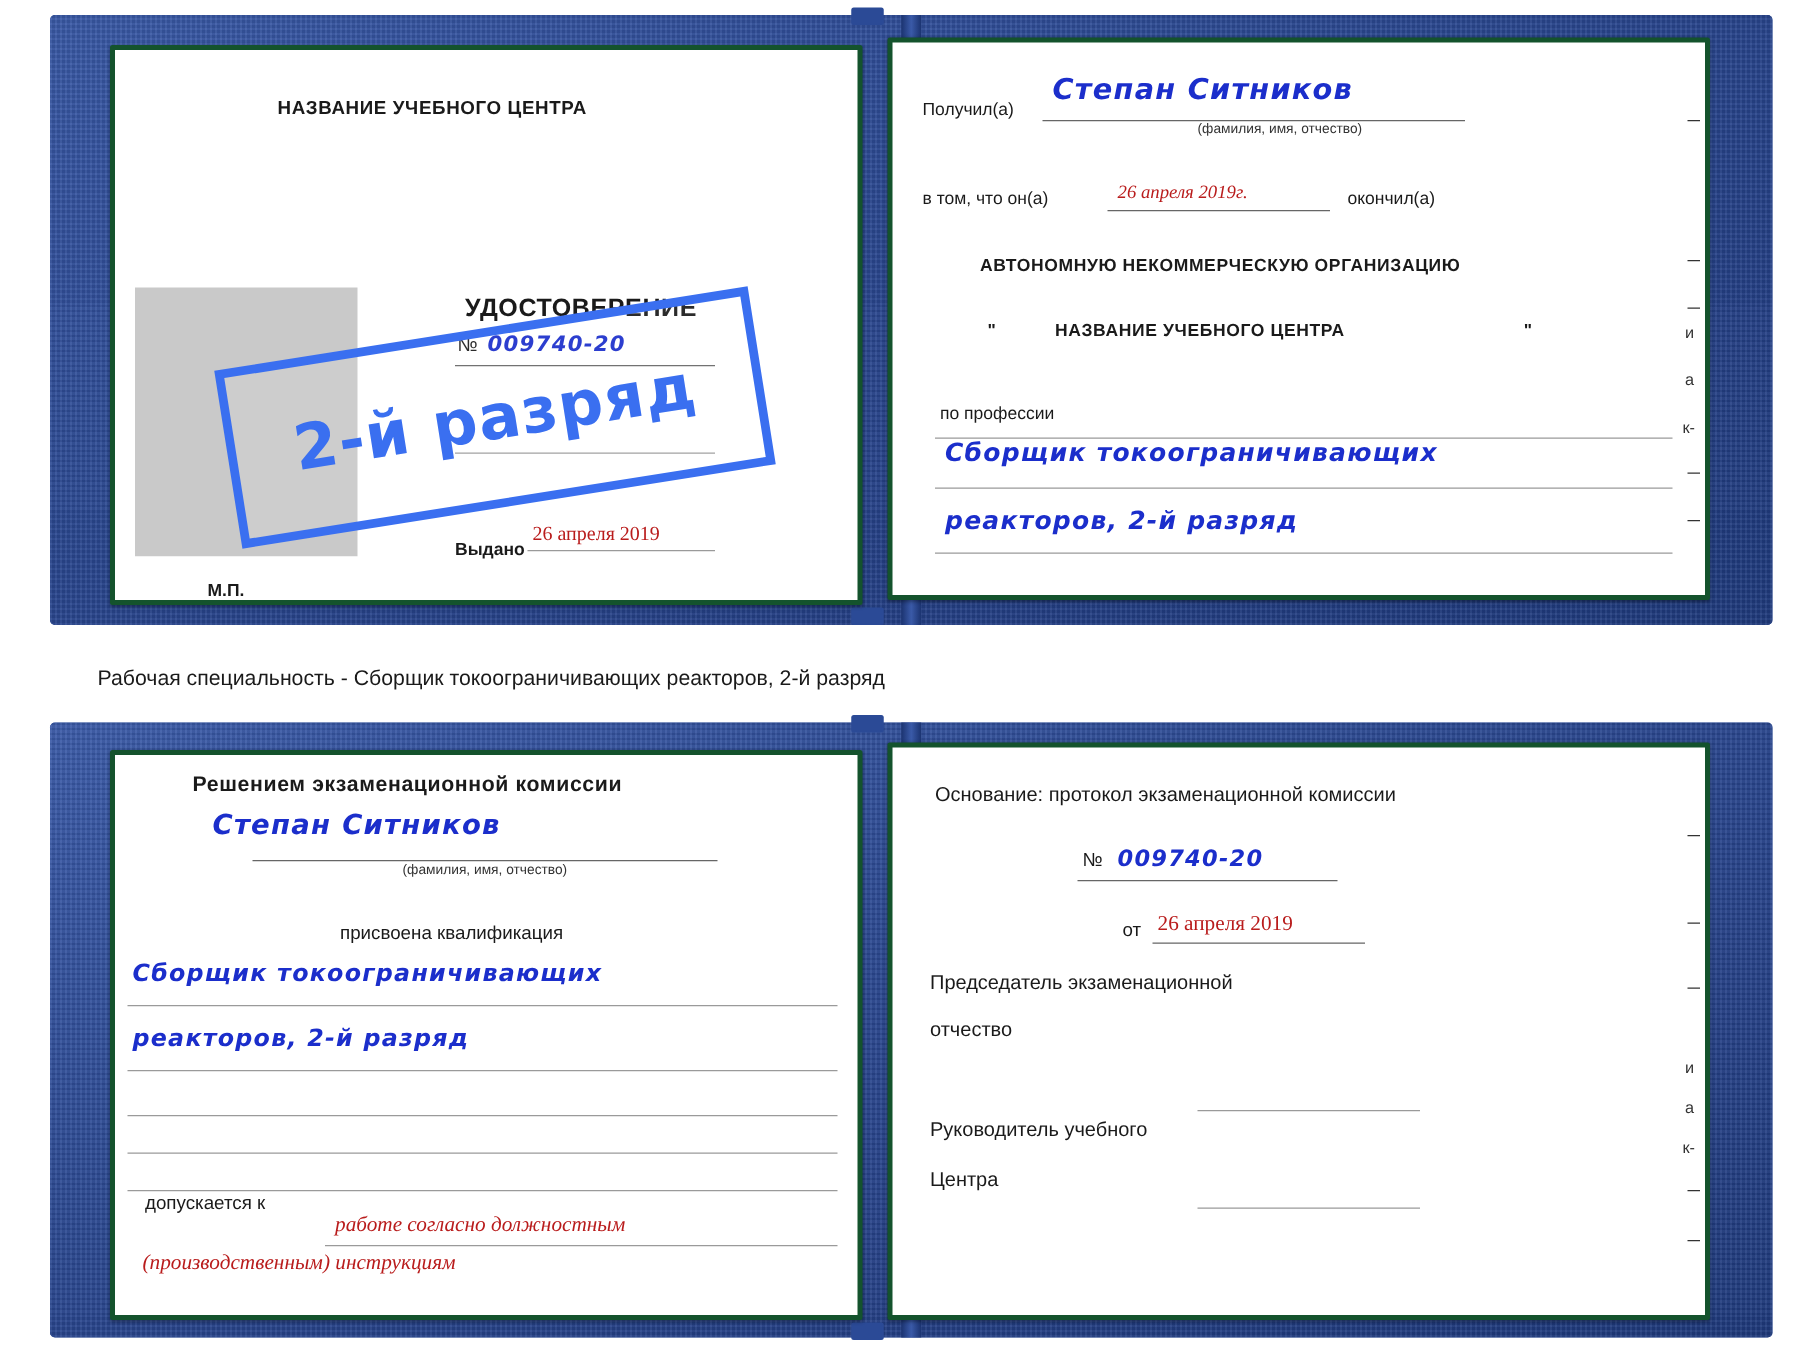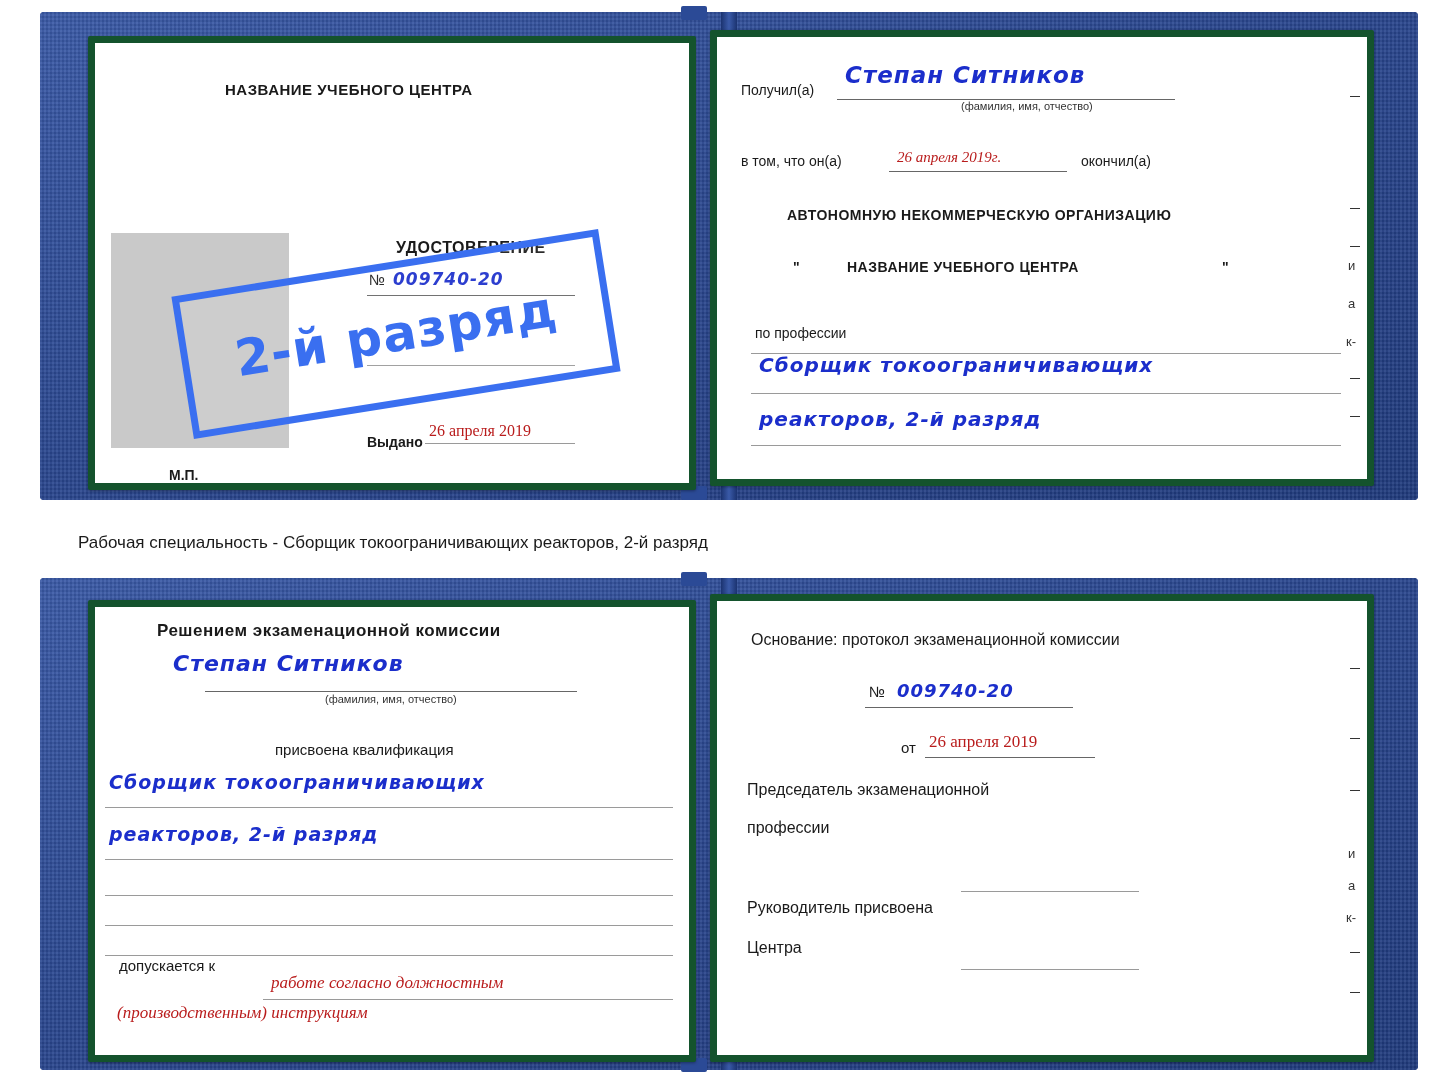--- a/index.html
+++ b/index.html
@@ -36,21 +36,21 @@
     position: absolute;
     top: 0;
     bottom: 0;
     width: 16px;
     background: linear-gradient(90deg, #1b3370, #3a5aa8, #1b3370);
   }
   .page-white {
     position: absolute;
     background: #ffffff;
     box-shadow: 0 1px 3px rgba(0,0,0,0.35);
-    border: 7px solid #14532d;
+    border: 4px solid #14532d;
     border-radius: 2px;
     overflow: hidden;
   }
   .tab {
     position: absolute;
     width: 26px;
     height: 14px;
     background: #2b4a96;
     border-radius: 2px;
   }
@@ -138,21 +138,21 @@
     <div class="spine" style="left:681px;"></div>
   </div>
   <div class="tab" style="left:681px; top:6px;"></div>
   <div class="tab" style="left:681px; top:486px;"></div>
 
   <div class="page-white" style="left:88px; top:36px; width:594px; height:440px;">
     <div class="t hdr" style="left:130px; top:38px; font-size:15px;">НАЗВАНИЕ УЧЕБНОГО ЦЕНТРА</div>
 
     <div class="photo" style="left:16px; top:190px; width:178px; height:215px;"></div>
 
-    <div class="t hdr" style="left:280px; top:196px; font-size:16px;margin-left:21px;">УДОСТОВЕРЕНИЕ</div>
+    <div class="t hdr" style="left:280px; top:196px; font-size:20px;">УДОСТОВЕРЕНИЕ</div>
 
     <div class="t" style="left:274px; top:228px; font-size:15px;">№</div>
     <div class="t hand" style="left:298px; top:226px; font-size:17px;">009740-20</div>
     <div class="line" style="left:272px; top:252px; width:208px;"></div>
 
     <div class="line light" style="left:272px; top:322px; width:208px;"></div>
 
     <div class="t" style="left:272px; top:391px; font-size:14px; font-weight:bold;">Выдано</div>
     <div class="t typed" style="left:334px; top:379px; font-size:16px;">26 апреля 2019</div>
     <div class="line light" style="left:330px; top:400px; width:150px;"></div>
@@ -236,24 +236,24 @@
 
     <div class="t" style="left:152px; top:82px; font-size:15px;">№</div>
     <div class="t hand" style="left:180px; top:79px; font-size:18px;">009740-20</div>
     <div class="line" style="left:148px; top:106px; width:208px;"></div>
 
     <div class="t" style="left:184px; top:138px; font-size:15px;">от</div>
     <div class="t typed" style="left:212px; top:131px; font-size:17px;">26 апреля 2019</div>
     <div class="line" style="left:208px; top:156px; width:170px;"></div>
 
     <div class="t" style="left:30px; top:180px; font-size:16px;">Председатель экзаменационной</div>
-    <div class="t" style="left:30px; top:218px; font-size:16px;">профессии</div>
+    <div class="t" style="left:30px; top:218px; font-size:16px;">отчество</div>
     <div class="line light" style="left:244px; top:290px; width:178px;"></div>
 
-    <div class="t" style="left:30px; top:298px; font-size:16px;">Руководитель присвоена</div>
+    <div class="t" style="left:30px; top:298px; font-size:16px;">Руководитель учебного</div>
     <div class="t" style="left:30px; top:322px; font-size:16px;margin-top:16px;">Центра</div>
     <div class="line light" style="left:244px; top:368px; width:178px;"></div>
   </div>
 
   <div class="dash" style="left:1350px; top:668px;"></div>
   <div class="dash" style="left:1350px; top:738px;"></div>
   <div class="dash" style="left:1350px; top:790px;"></div>
   <div class="bleed" style="left:1348px; top:846px;">и</div>
   <div class="bleed" style="left:1348px; top:878px;">а</div>
   <div class="bleed" style="left:1346px; top:910px;">к-</div>

